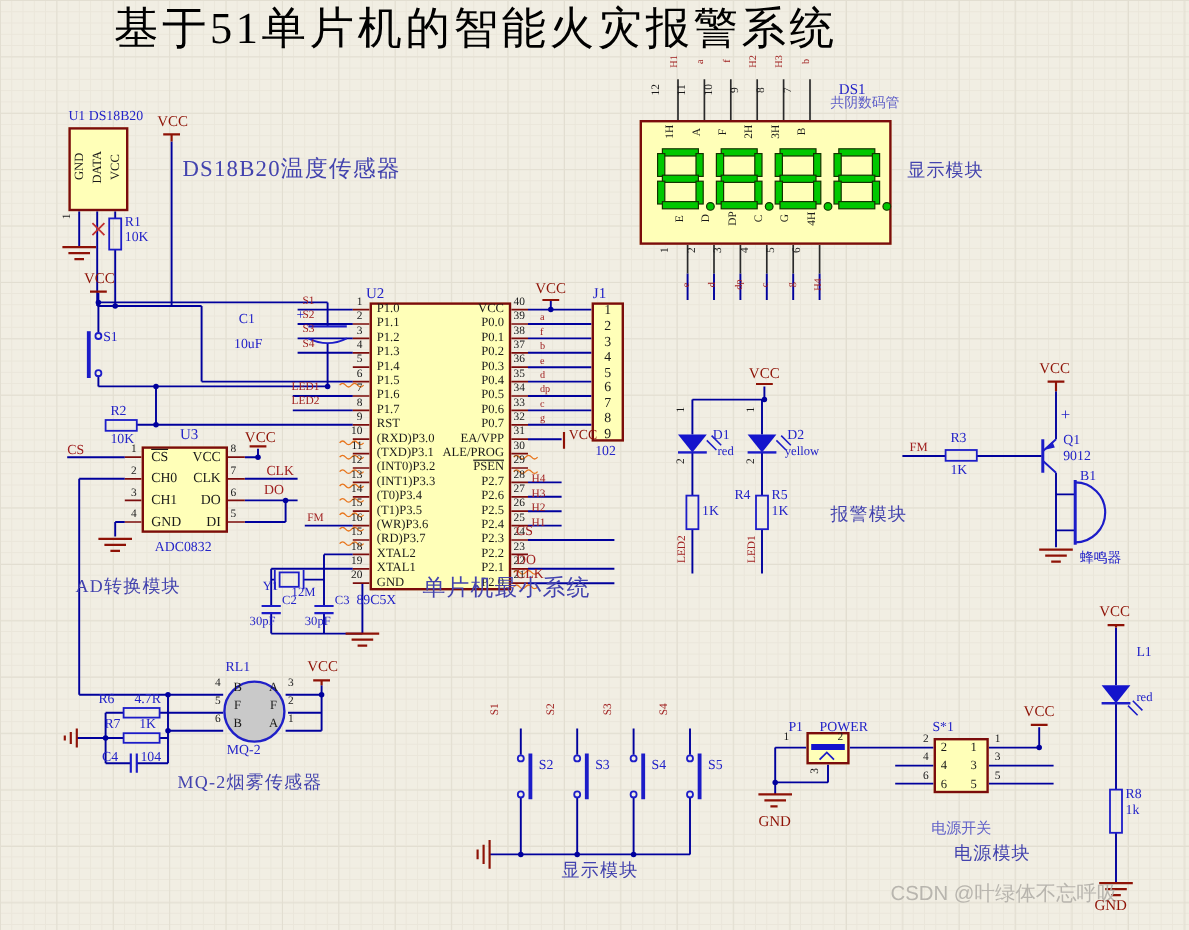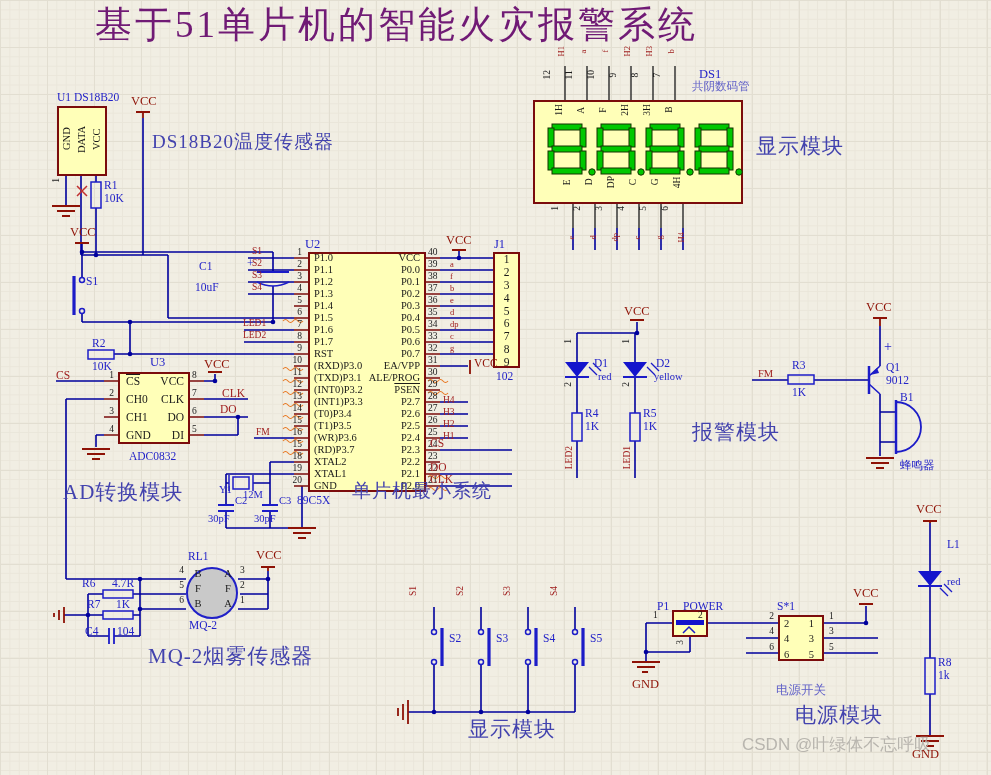--- a/index.html
+++ b/index.html
@@ -12,23 +12,23 @@
       linear-gradient(90deg,#e2ded1 1px, transparent 1px),
       linear-gradient(#eae6da 1px, transparent 1px),
       linear-gradient(90deg,#eae6da 1px, transparent 1px);
     background-size:47px 47px,47px 47px,9.4px 9.4px,9.4px 9.4px;
   }
   .t{position:absolute;white-space:nowrap;line-height:1;}
   .f8{font-size:8.5px}.f9{font-size:9.5px}.f10{font-size:10.5px}
   .f11{font-size:11.5px}.f12{font-size:12.5px}.f13{font-size:14px}
   .blue{color:#2323C8}.red{color:#A02020}.dred{color:#8E1206}
   .blk{color:#1A1A1A}.lav{color:#6060C8}
-  .mod{color:#4343AE;font-size:21px;letter-spacing:1px}
+  .mod{color:#4343AE;font-size:15px;letter-spacing:1px}
   .mod19{font-size:19px}
-  .title{color:#701a75;font-size:37px;letter-spacing:3px}
+  .title{color:#000000;font-size:37px;letter-spacing:3px}
   .wm{font-family:"Liberation Sans","DejaVu Sans",sans-serif;color:#B8B5AE;font-size:17px}
   .v{writing-mode:vertical-rl;transform:rotate(180deg)}
   .box{position:absolute;background:#FFFFB8;border:2px solid #7B0C0C;box-sizing:border-box}
   .list{position:absolute}
   .h12>div{height:12px;line-height:12px}
   .h129>div{height:12.89px;line-height:12.89px}
   .h15>div{height:15px;line-height:15px}
   .h153>div{height:15.33px;line-height:15.33px}
   .h18>div{height:18px;line-height:18px}
   .tr>div{text-align:right}.tc>div{text-align:center}
@@ -461,21 +461,21 @@
 
 <div class="t f12 dred" style="left:624px;top:305px">VCC</div>
 <div class="t f9 blk v" style="left:564px;top:339px">1</div>
 <div class="t f9 blk v" style="left:622px;top:339px">1</div>
 <div class="t f9 blk v" style="left:564px;top:382px">2</div>
 <div class="t f9 blk v" style="left:622px;top:382px">2</div>
 <div class="t f11 blue" style="left:594px;top:358px">D1</div>
 <div class="t f10 blue" style="left:598px;top:372px">red</div>
 <div class="t f11 blue" style="left:656px;top:358px">D2</div>
 <div class="t f10 blue" style="left:654px;top:372px">yellow</div>
-<div class="t f11 blue" style="left:585px;top:408px">R4</div>
+<div class="t f11 blue" style="left:612px;top:408px">R4</div>
 <div class="t f11 blue" style="left:585px;top:421px">1K</div>
 <div class="t f11 blue" style="left:643px;top:408px">R5</div>
 <div class="t f11 blue" style="left:643px;top:421px">1K</div>
 <div class="t f9 red v" style="left:565px;top:446px">LED2</div>
 <div class="t f9 red v" style="left:623px;top:446px">LED1</div>
 <div class="t mod" style="left:692px;top:422px">报警模块</div>
 
 <div class="t f10 red" style="left:758px;top:369px">FM</div>
 <div class="t f11 blue" style="left:792px;top:360px">R3</div>
 <div class="t f11 blue" style="left:792px;top:387px">1K</div>

